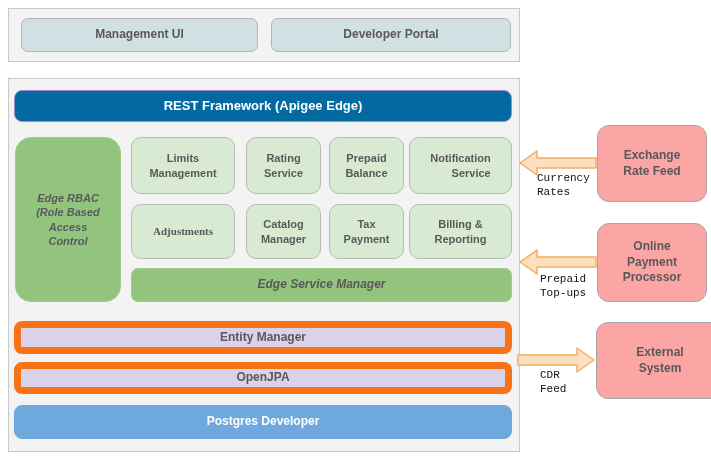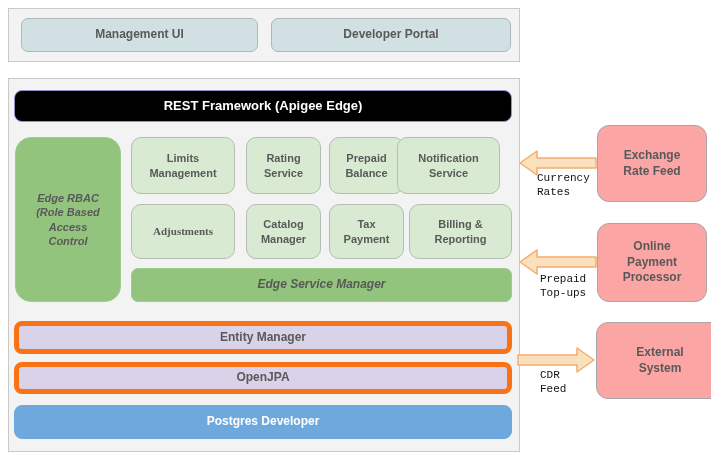--- a/index.html
+++ b/index.html
@@ -33,41 +33,41 @@
     white-space: pre-line;
     line-height: 1.3;
   }
   .teal-box {
     background: #d0e0e3;
     border: 1px solid #b0b7b9;
     border-radius: 7px;
     font-size: 12px;
   }
   .purple-bar {
-    background: #000000;
+    background: #0369a1;
     border: 1px solid #9d8ecb;
     border-radius: 8px;
     color: #ffffff;
     font-size: 13px;
   }
   .green-box {
     background: #93c47d;
     border: 1px solid #9fcb8b;
     font-size: 11px;
     font-style: italic;
   }
   .lightgreen-box {
     background: #d9ead3;
     border: 1px solid #b5bcb2;
     border-radius: 10px;
     font-size: 11px;
   }
   .lavender-bar {
     background: #d9d2e9;
-    border: 5px solid #f97316;
+    border: 7px solid #f97316;
     border-radius: 8px;
     font-size: 12px;
   }
   .blue-bar {
     background: #6fa8dc;
     border: 1px solid #6fa8dc;
     border-radius: 8px;
     color: #ffffff;
     font-size: 12px;
   }
@@ -108,21 +108,21 @@
 (Role Based
 Access
 Control</div>
 
     <div class="node lightgreen-box" style="left:122px; top:58px; width:104px; height:57px;">Limits
 Management</div>
     <div class="node lightgreen-box" style="left:237px; top:58px; width:75px; height:57px;">Rating
 Service</div>
     <div class="node lightgreen-box" style="left:320px; top:58px; width:75px; height:57px;">Prepaid
 Balance</div>
-    <div class="node lightgreen-box" style="left:388px; top:58px; width:103px; height:57px;">Notification
+    <div class="node lightgreen-box" style="left:400px; top:58px; width:103px; height:57px;text-align:right;">Notification
 Service</div>
 
     <div class="node lightgreen-box" style="left:122px; top:125px; width:104px; height:55px;font-family:Liberation Serif, serif;">Adjustments</div>
     <div class="node lightgreen-box" style="left:237px; top:125px; width:75px; height:55px;">Catalog
 Manager</div>
     <div class="node lightgreen-box" style="left:320px; top:125px; width:75px; height:55px;">Tax
 Payment</div>
     <div class="node lightgreen-box" style="left:400px; top:125px; width:103px; height:55px;">Billing &amp;
 Reporting</div>
 

